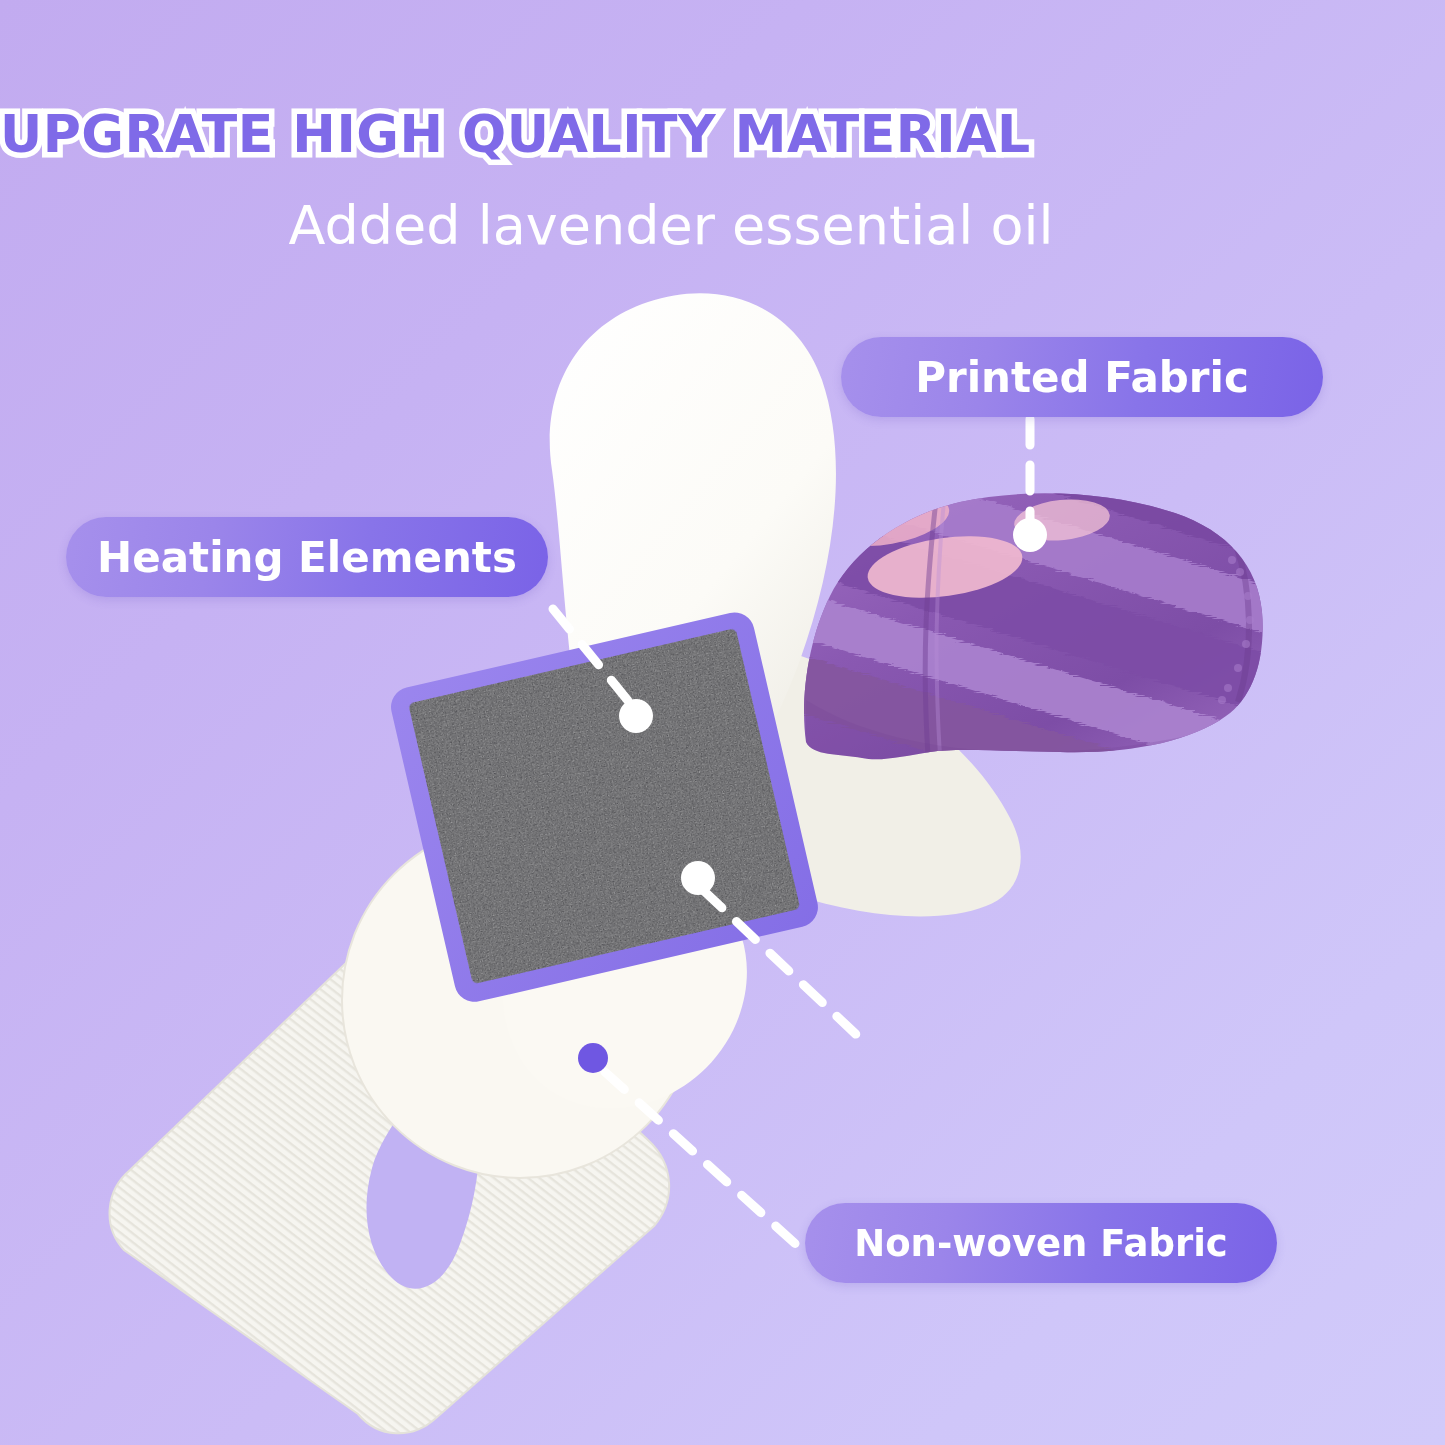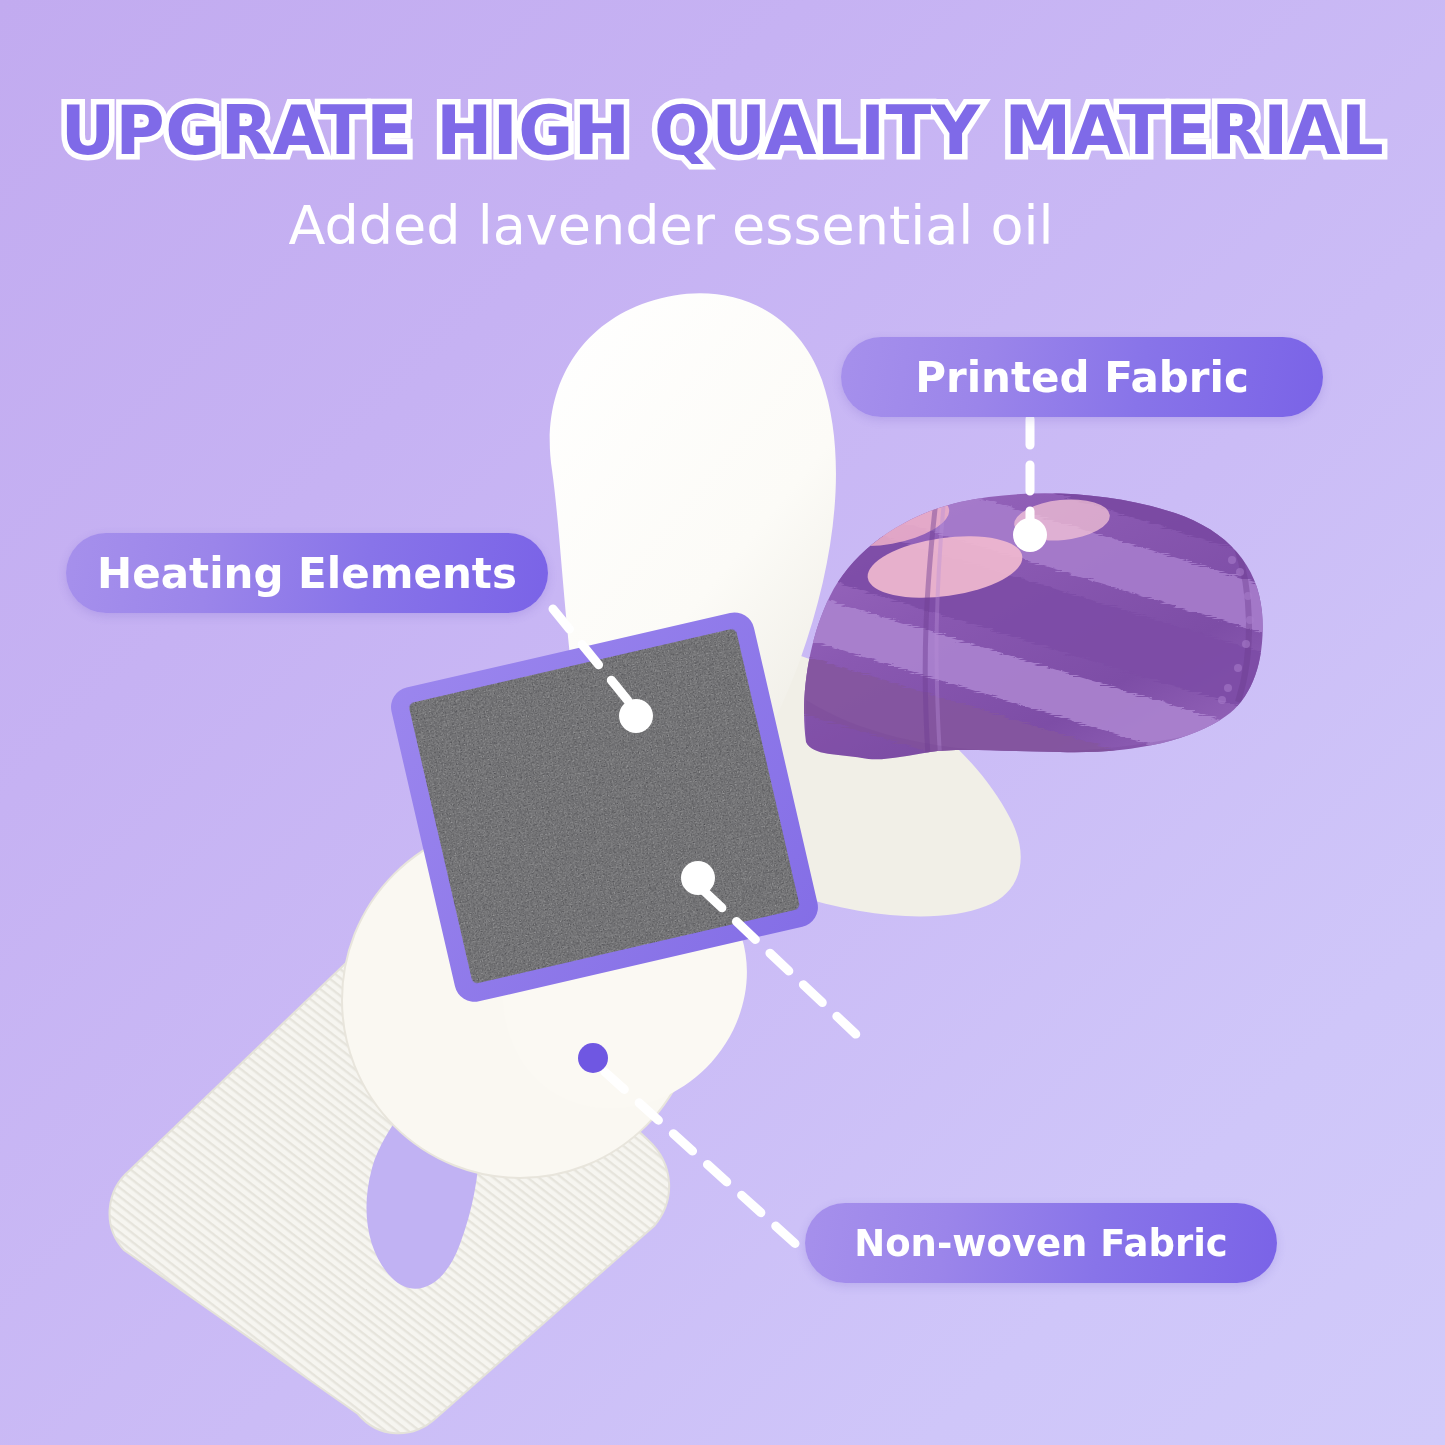--- a/index.html
+++ b/index.html
@@ -13,24 +13,23 @@
     height: 1445px;
     overflow: hidden;
     font-family: "Liberation Sans", sans-serif;
     background: linear-gradient(135deg, #c2abf0 0%, #c6b2f3 28%, #cbbcf6 58%, #cfc6f9 82%, #d1cafa 100%);
   }
 
   
   .title {
     position: absolute;
     left: 0;
-    top: 92px;
+    top: 104px;
     width: 1445px;
-    text-align: center;
-    font-size: 67px;
+    font-size: 52px;
     font-weight: 700;
     letter-spacing: 0.5px;
     color: #7f6ae8;
     font-family: "DejaVu Sans", sans-serif;
     -webkit-text-stroke: 11px #ffffff;
     paint-order: stroke fill;
     white-space: nowrap;
   }
   .subtitle {
     position: absolute;
@@ -54,21 +53,21 @@
     border-radius: 999px;
     background: linear-gradient(100deg, #a690ec 0%, #9b85ea 30%, #8874e9 62%, #7a63e7 100%);
     color: #ffffff;
     font-weight: 700;
     font-family: "DejaVu Sans", sans-serif;
     box-shadow: 0 3px 10px rgba(95, 70, 190, 0.18);
     white-space: nowrap;
     z-index: 40;
   }
   #pill-printed-fabric { left: 841px;  top: 337px;  width: 482px; height: 80px; font-size: 42px; text-align: center; }
-  #pill-heating        { left: 66px;   top: 533px;  width: 482px; height: 80px; font-size: 42px; }
+  #pill-heating        { left: 66px;   top: 517px;  width: 482px; height: 80px; font-size: 42px; }
   #pill-lavender       { left: 863px;  top: 1000px; width: 470px; height: 80px; font-size: 42px; }
   #pill-nonwoven       { left: 805px;  top: 1203px; width: 472px; height: 80px; font-size: 37px; }
 
   
   #stage {
     position: absolute;
     left: 0; top: 0;
     width: 1445px; height: 1445px;
     z-index: 10;
   }

